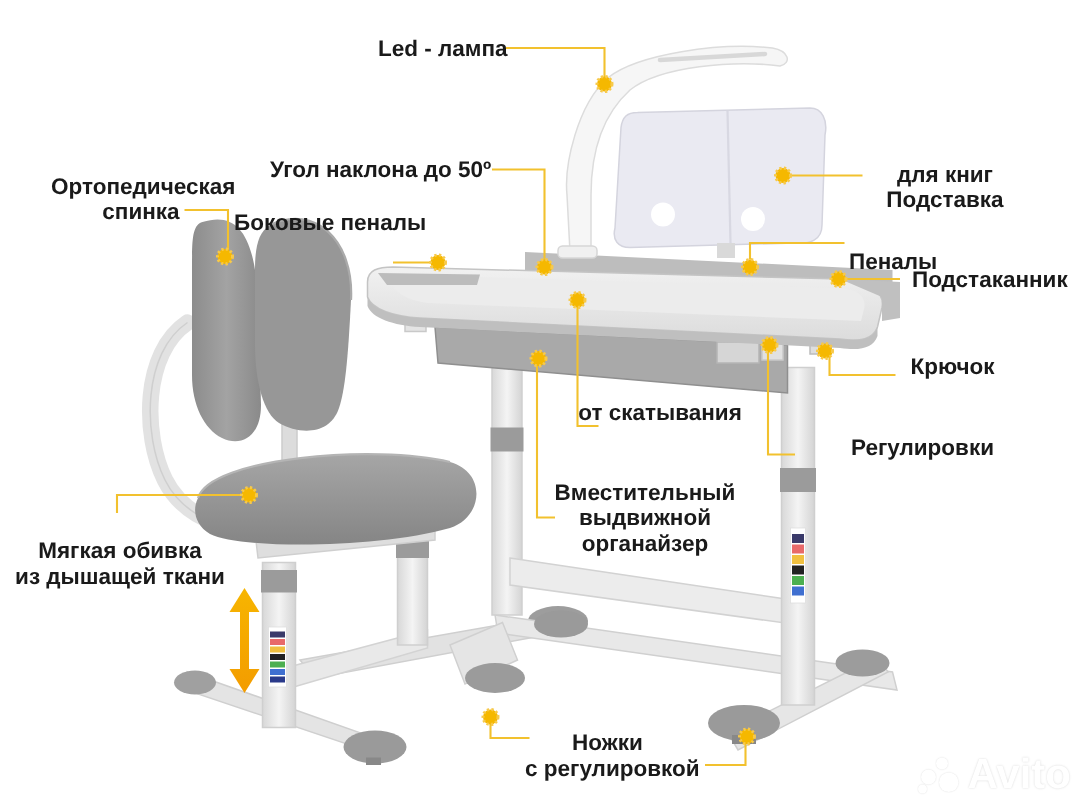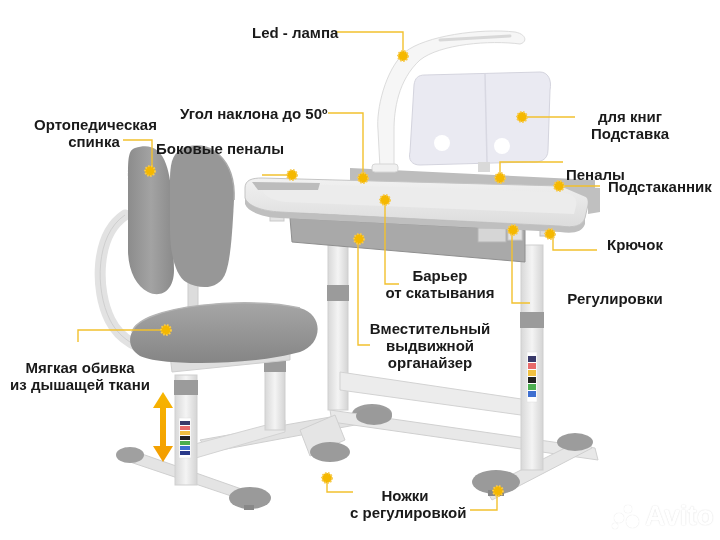--- a/index.html
+++ b/index.html
@@ -254,21 +254,20 @@
 
   <div class="label" style="left:608px; top:178px;">
     <span>Подстаканник</span>
   </div>
 
   <div class="label center" style="left:580px; top:236px; width:110px;">
     <div>Крючок</div>
   </div>
 
   <div class="label center" style="left:385px; top:267px; width:110px;">
-    <div>Барьер</div>
     <div>от скатывания</div>
   </div>
 
   <div class="label center" style="left:555px; top:290px; width:120px;">
     <div>Регулировки</div>
   </div>
 
   <div class="label center" style="left:368px; top:320px; width:124px;">
     <div>Вместительный</div>
     <div>выдвижной</div>

